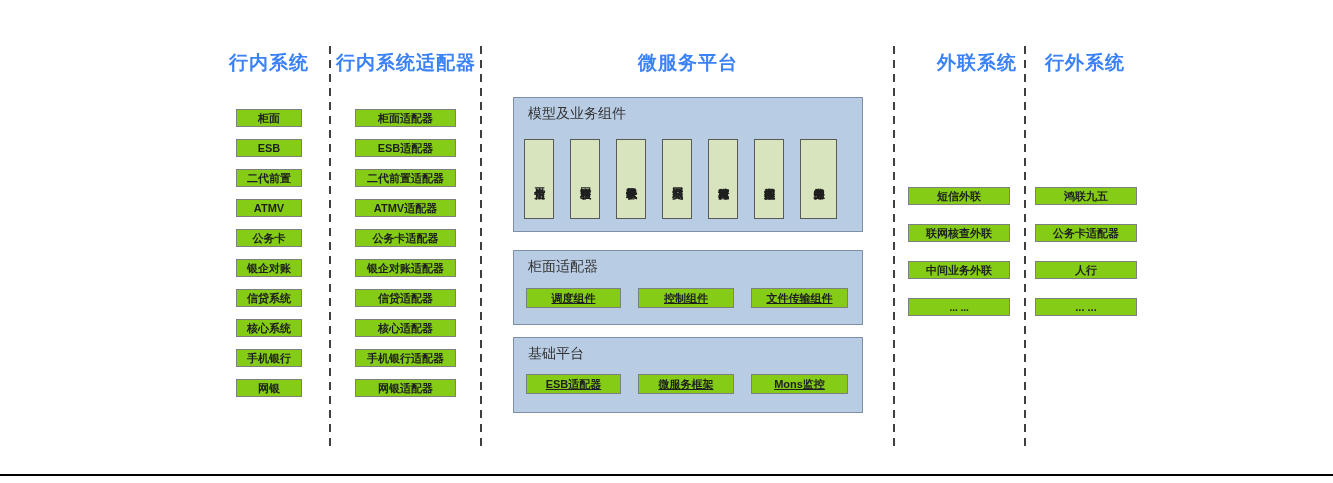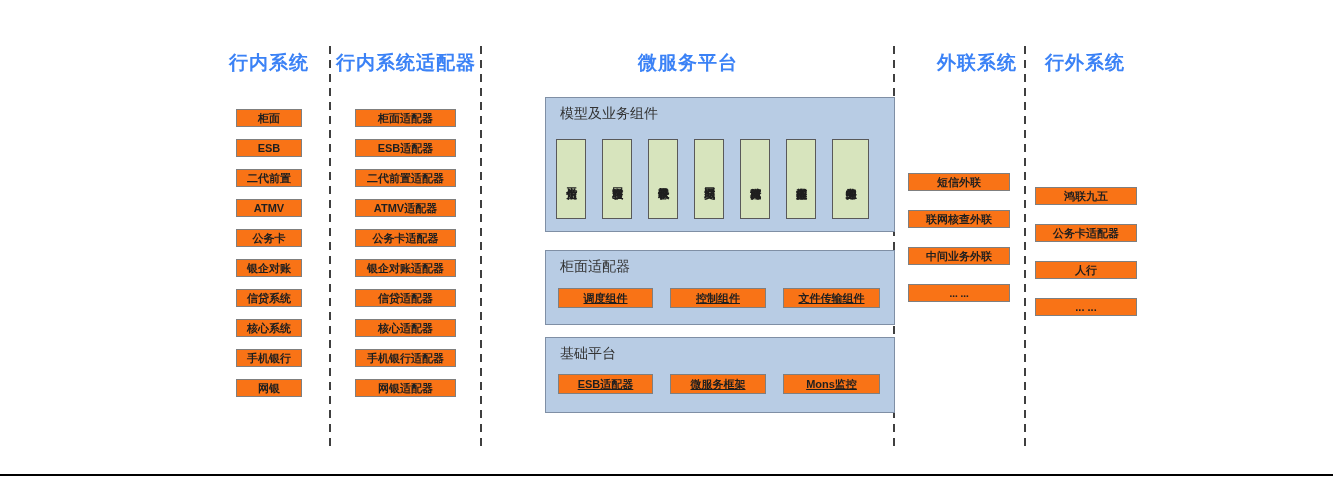--- a/index.html
+++ b/index.html
@@ -10,29 +10,29 @@
   .col-title {
     position:absolute; top:50px; font-size:19px; font-weight:bold;
     color:#3b82f6; text-align:center; letter-spacing:1px; white-space:nowrap;
   }
   .vline {
     position:absolute; top:46px; width:2px; height:400px;
     background:repeating-linear-gradient(to bottom, #3f3f3f 0 8px, transparent 8px 14px);
   }
   .boxcol { position:absolute; display:flex; flex-direction:column; }
   .gbox {
-    box-sizing:border-box; background:#f97316; border:1px solid #7f7f7f;
+    box-sizing:border-box; background:#84cc16; border:1px solid #7f7f7f;
     color:#1f1f1f; font-size:11px; font-weight:bold;
     display:flex; align-items:center; justify-content:center; white-space:nowrap;
   }
   .col-sys .gbox, .col-adp .gbox { height:18px; margin-bottom:12px; width:100%; }
   .col-out .gbox, .col-ext .gbox { height:18px; margin-bottom:19px; width:100%; }
   .panel {
     position:absolute; left:513px; width:350px; box-sizing:border-box;
-    background:#b8cce4; border:1px solid #7f8fa5;margin-left:32px;
+    background:#b8cce4; border:1px solid #7f8fa5;
   }
   .panel-label { position:absolute; left:14px; top:7px; font-size:14px; color:#333333; }
   .vrow { position:absolute; left:10px; top:41px; display:flex; gap:16px; }
   .vbox {
     box-sizing:border-box; width:30px; height:80px; background:#d7e4bd;
     border:1px solid #595959; color:#1f1f1f; font-size:11px; font-weight:bold;
     writing-mode:vertical-rl; text-orientation:upright;
     display:flex; align-items:center; justify-content:center; line-height:1.05;
   }
   .vbox.wide { width:37px; }
@@ -106,21 +106,21 @@
 
   <div class="panel" style="top:337px; height:76px;">
     <div class="panel-label">基础平台</div>
     <div class="hrow" style="top:36px;">
       <div class="gbox" style="width:95px;">ESB适配器</div>
       <div class="gbox" style="width:96px;">微服务框架</div>
       <div class="gbox" style="width:97px;">Mons监控</div>
     </div>
   </div>
 
-  <div class="boxcol col-out" style="left:908px; top:173px; width:102px;font-family:Liberation Serif, serif;">
+  <div class="boxcol col-out" style="left:908px; top:187px; width:102px;font-family:Liberation Serif, serif;">
     <div class="gbox">短信外联</div>
     <div class="gbox">联网核查外联</div>
     <div class="gbox">中间业务外联</div>
     <div class="gbox">... ...</div>
   </div>
 
   <div class="boxcol col-ext" style="left:1035px; top:187px; width:102px;">
     <div class="gbox">鸿联九五</div>
     <div class="gbox">公务卡适配器</div>
     <div class="gbox">人行</div>

